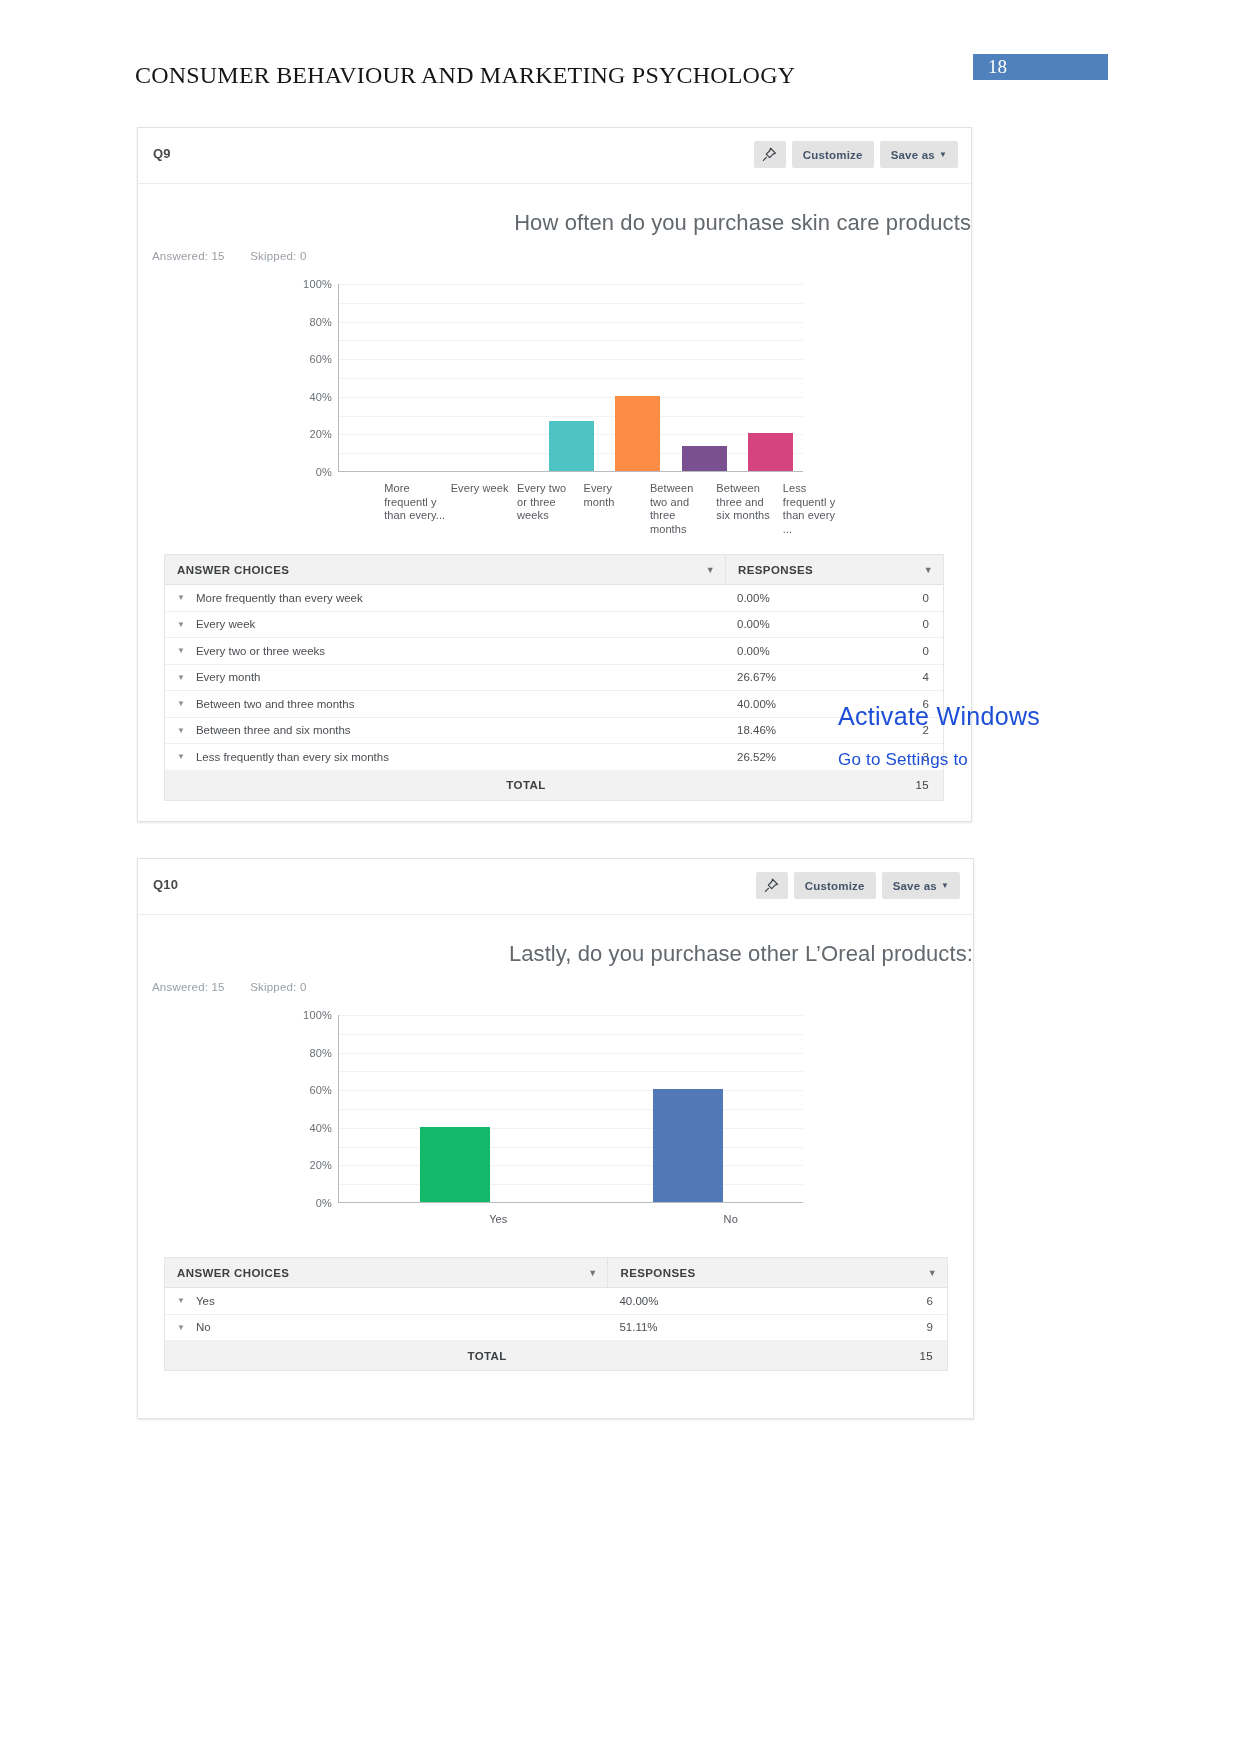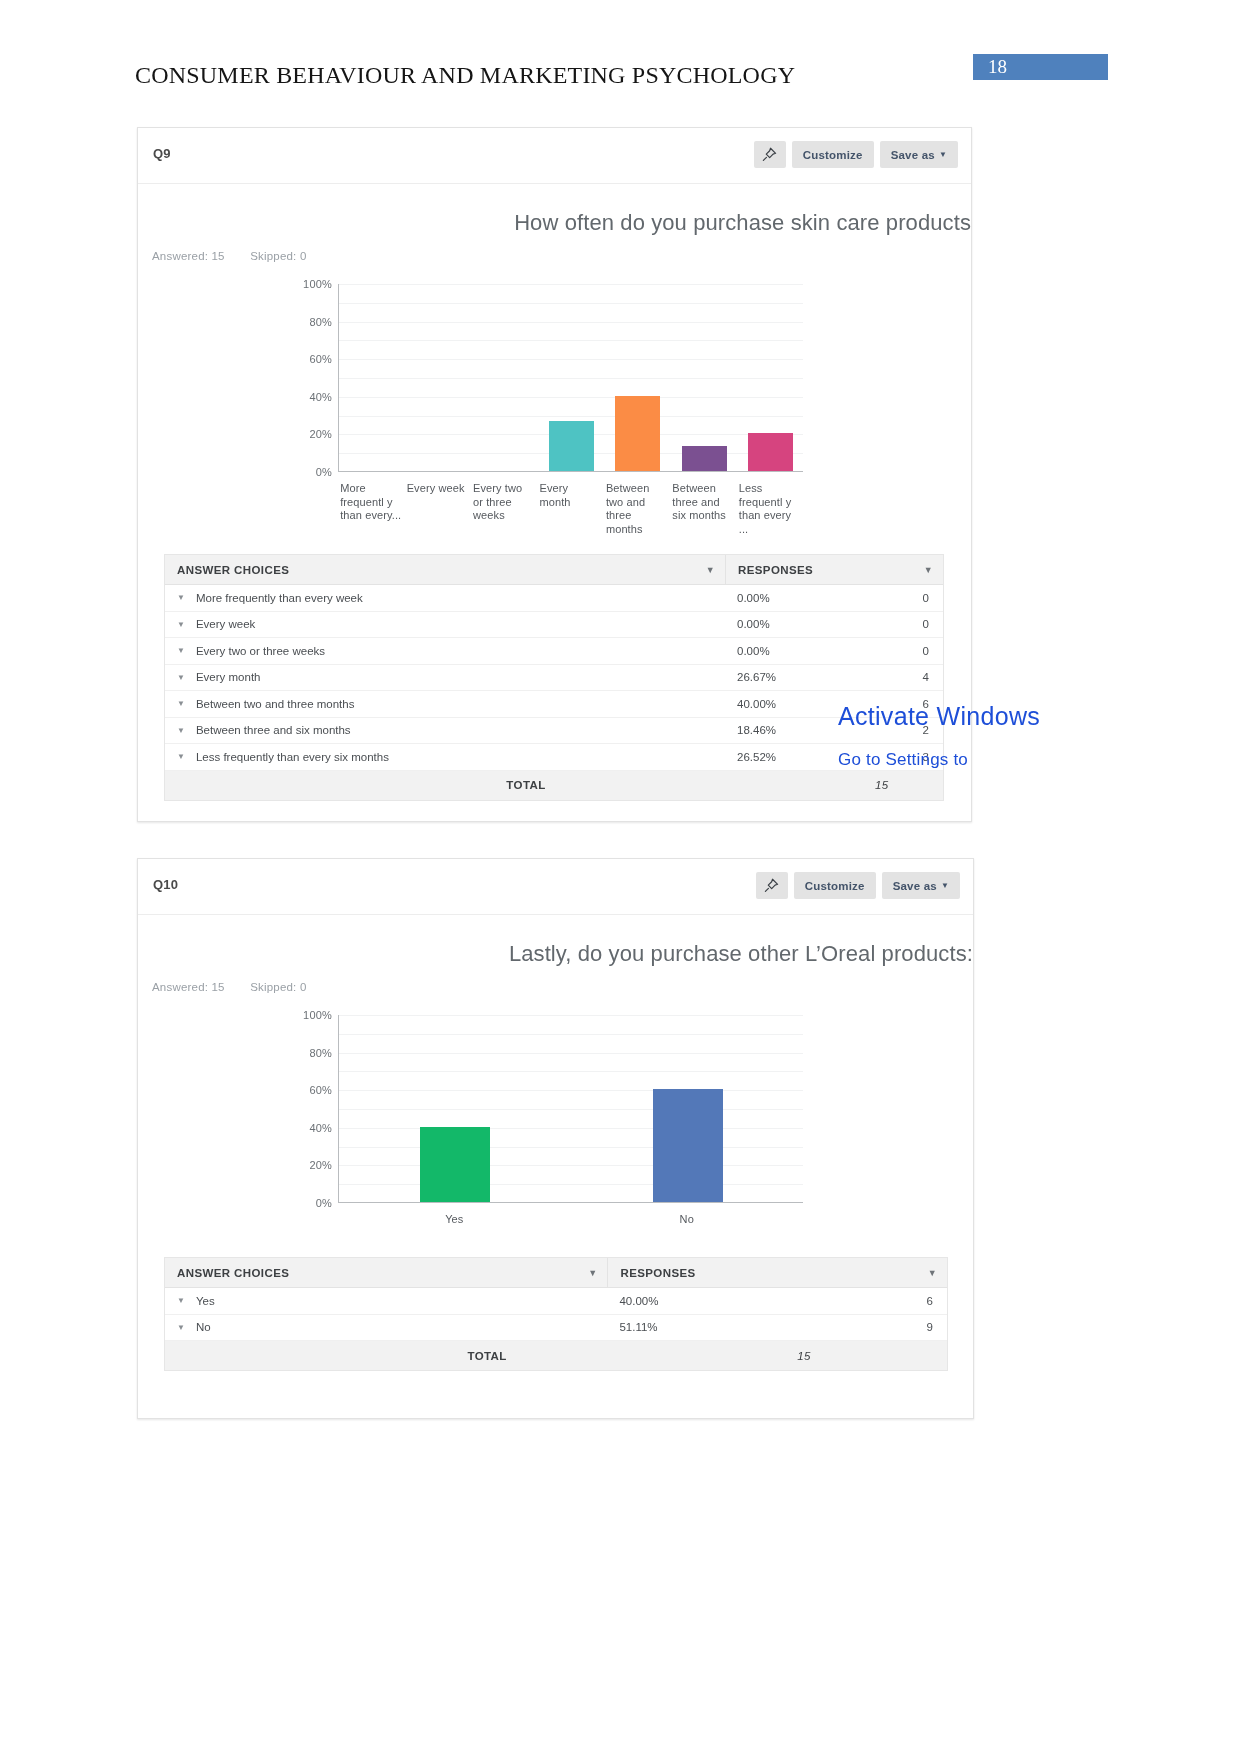--- a/index.html
+++ b/index.html
@@ -113,20 +113,21 @@
     border-top:1px solid #f1f2f3;
   }
   .bar { position:absolute; bottom:0; }
   .x-labels { position:absolute; }
   .x-label {
     position:absolute;
     font-size:11px;
     color:#55595e;
     line-height:13.5px;
     letter-spacing:0.1px;
+    margin-left:44px;
   }
 
   
   .result-table {
     position:absolute;
     border:1px solid #e6e6e6;
     background:#fff;
   }
   .rt-head {
     display:flex;
@@ -167,21 +168,21 @@
     display:flex;
     height:29px;
     align-items:center;
     background:#f2f2f2;
     font-size:11.5px;
     font-weight:bold;
     color:#3d4043;
     letter-spacing:0.4px;
   }
   .rt-total .c-label { padding-left:12px;text-align:center; }
-  .rt-total .c-count { text-align:left; padding-right:14px; font-weight:normal;font-style:italic; }
+  .rt-total .c-count { text-align:right; padding-right:14px; font-weight:normal; }
 
   
   .watermark {
     position:absolute;
     left:838px; top:702px;
     color:#1d4ed8;
     font-family:"Liberation Sans", sans-serif;
     pointer-events:none;
     user-select:none;
   }

